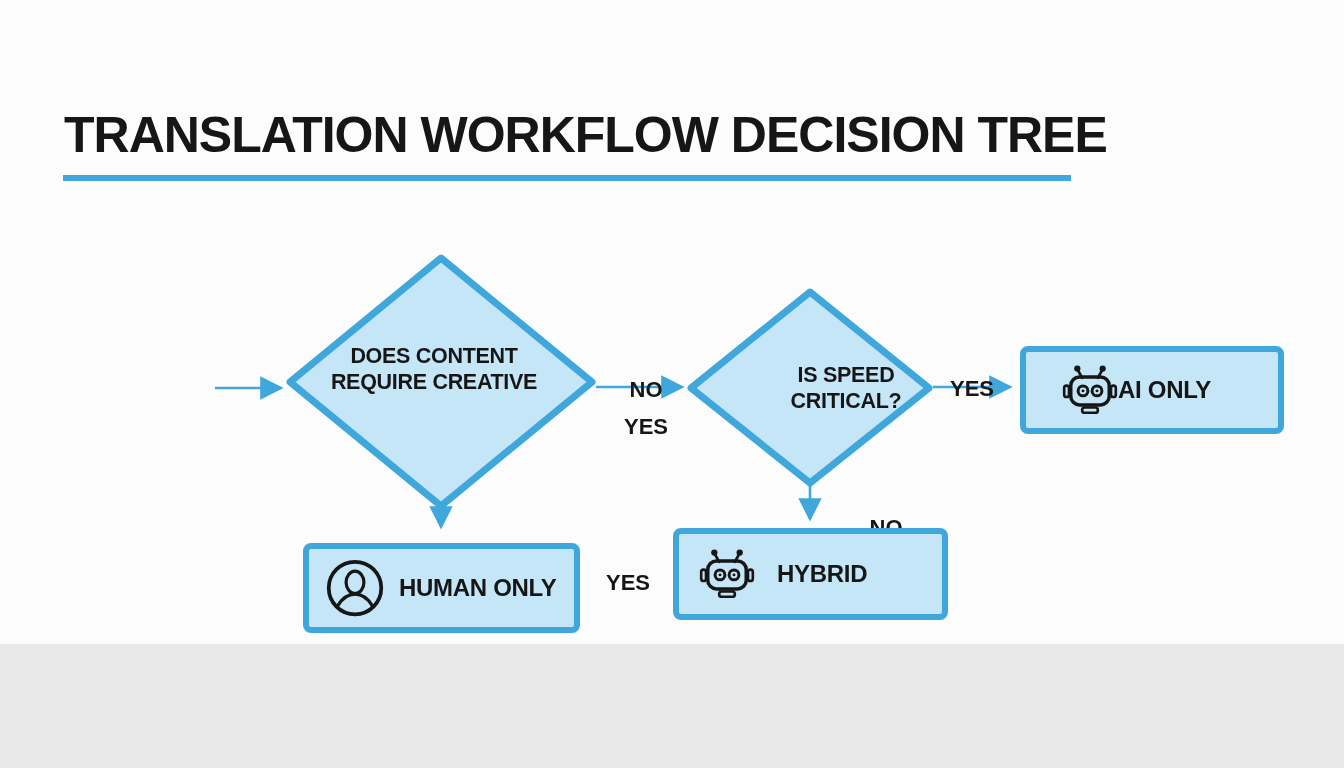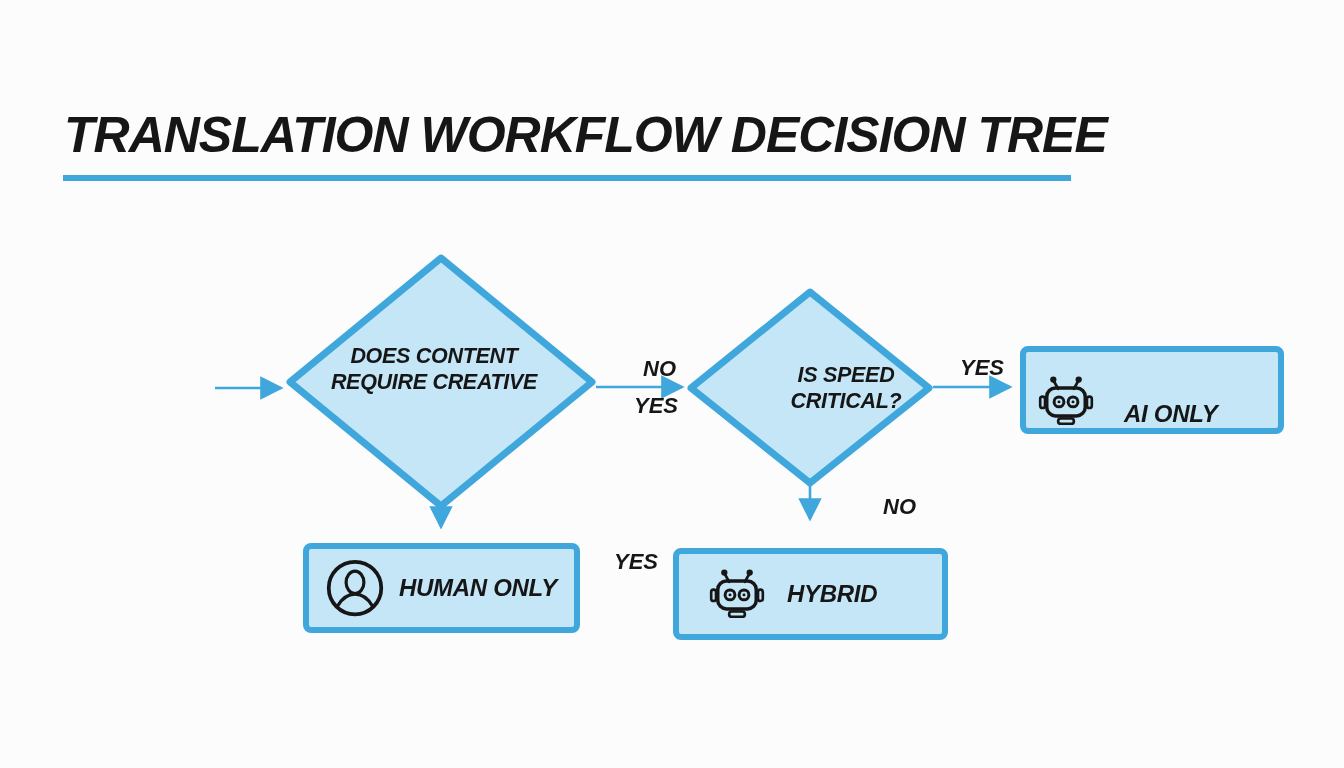--- a/index.html
+++ b/index.html
@@ -9,24 +9,23 @@
     --bg:#fcfcfc;
   }
   html,body{margin:0;padding:0;}
   body{
     font-family:"Liberation Sans", sans-serif;
     background:#e9e9e9;
   }
   .canvas{
     position:relative;
     width:1344px;
-    height:768px;
+    height:644px;
     background:var(--bg);
     overflow:hidden;
-    font-style:italic;
   }
   .page-title{
     position:absolute;
     left:64px;
     top:106px;
     font-size:50px;
     font-weight:bold;
     letter-spacing:-1px;
     color:var(--text);
     white-space:nowrap;
@@ -79,58 +78,56 @@
     left:48px; top:352px;
     width:164px; height:74px;
     background:#ffffff;
     border-radius:6px;
     justify-content:center;
   }
   .start-node .node-label{ font-size:23px; }
   .ai-node{
     left:1020px; top:346px;
     width:264px; height:88px;
-    padding-left:12px;
-    gap:30px;
-    align-items:flex-end;
+    padding-left:36px;
   }
   .human-node{
     left:303px; top:537px;
     width:277px; height:90px;
     padding-left:16px;
     gap:14px;
     margin-top:6px;
   }
   .hybrid-node{
     left:673px; top:528px;
     width:275px; height:92px;
-    padding-left:30px;
+    padding-left:20px;
     gap:22px;
-    margin-top:20px;
   }
   .diamond-label{
     position:absolute;
     z-index:2;
     text-align:center;
     font-weight:bold;
     font-size:21.5px;
     line-height:26px;
     letter-spacing:-0.3px;
     color:var(--text);
   }
   .diamond-label span{ display:block; }
   .d1-label{ left:304px; top:343px; width:260px; }
   .d2-label{ left:748px; top:362px; width:196px; }
   .edge-label{
     position:absolute;
     z-index:2;
     font-weight:bold;
     font-size:22px;
     color:var(--text);
-    text-align:right;
+    text-align:center;
+    margin-top:21px;
   }
   .lbl-creative-no { left:616px; top:356px; width:60px; }
   .lbl-creative-yes{ left:614px; top:393px; width:64px; }
   .lbl-speed-yes   { left:940px; top:355px; width:64px; }
   .lbl-speed-no    { left:856px; top:494px; width:60px; }
   .lbl-human-yes   { left:598px; top:549px; width:60px; }
   .icon svg{ display:block; }
   .icon .stroke{
     stroke:#161616;
     fill:none;

